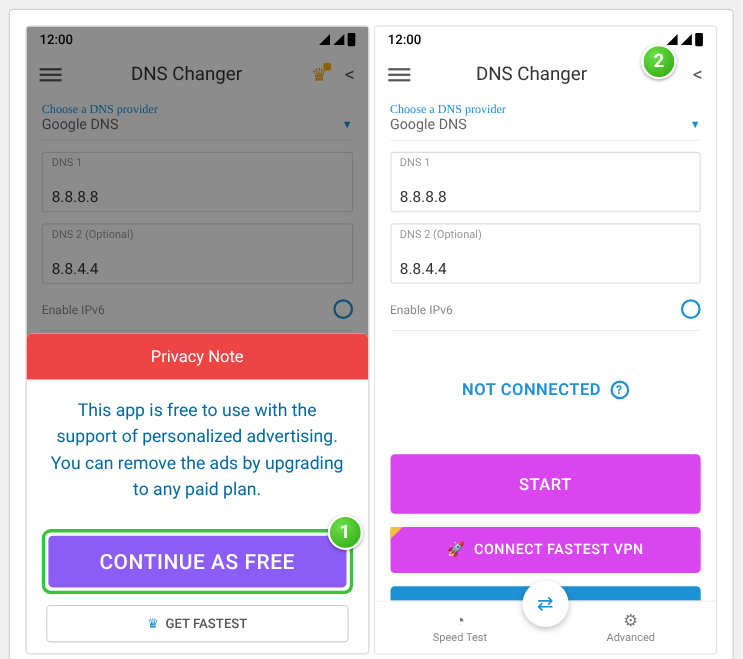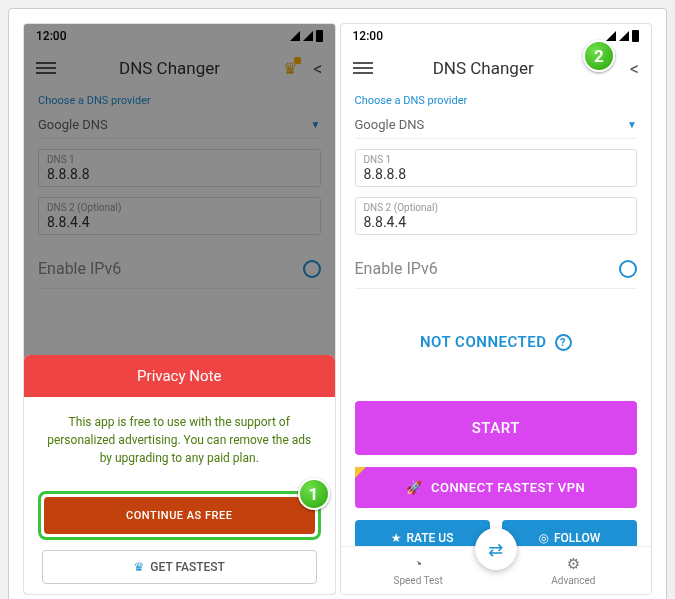--- a/index.html
+++ b/index.html
@@ -17,40 +17,40 @@
   .header { height: 40px; display: flex; align-items: center; padding: 0 12px; }
   .menu-icon { width: 20px; display: flex; flex-direction: column; gap: 3px; }
   .menu-icon span { height: 2px; background: #555; }
   .title { flex: 1; text-align: center; font-size: 17px; color: #333; font-weight: 400; }
   .crown { color: #f0a500; font-size: 16px; position: relative; }
   .crown .dot { position: absolute; top: -2px; right: -4px; width: 7px; height: 7px; background: #ffb400; border-radius: 2px; }
   .share { color: #555; font-size: 18px; margin-left: 16px; }
   
   
   .content { padding: 6px 14px; }
-  .provider-label { font-size: 11px; color: #1e90d4; margin-bottom: 10px; }
+  .provider-label { font-size: 11px; color: #1e90d4; margin-bottom: 0; font-family: Liberation Serif, serif; }
   .provider-row { display: flex; justify-content: space-between; align-items: center; font-size: 13px; color: #666; padding-bottom: 6px; border-bottom: 1px solid #eee; }
   .caret { color: #1e90d4; font-size: 10px; }
   
   .field { border: 1px solid #ddd; border-radius: 3px; padding: 4px 8px; margin-top: 10px; position: relative; }
   .field-label { font-size: 10px; color: #999; }
-  .field-value { font-size: 14px; color: #333; margin-top: 1px; }
-  
-  .ipv6-row { display: flex; justify-content: space-between; align-items: center; margin-top: 22px; font-size: 16px; color: #888; padding: 2px 0 10px; border-bottom: 1px solid #eee; }
+  .field-value { font-size: 14px; color: #333; margin-top: 18px; }
+  
+  .ipv6-row { display: flex; justify-content: space-between; align-items: center; margin-top: 12px; font-size: 11px; color: #888; padding: 2px 0 10px; border-bottom: 1px solid #eee; }
   .radio { width: 18px; height: 18px; border: 2px solid #1e90d4; border-radius: 50%; }
   
   
   .dimmer { position: absolute; inset: 0; background: rgba(0,0,0,0.45); pointer-events: none; }
   
   
   .sheet { position: absolute; bottom: 0; left: 0; right: 0; background: #fff; border-radius: 6px 6px 0 0; overflow: hidden; }
   .sheet-head { background: #ef4444; color: #fff; text-align: center; padding: 12px; font-size: 15px; }
-  .sheet-body { padding: 16px 20px 12px; text-align: center; font-size: 12px; color: #4d7c0f; line-height: 1.5; }
+  .sheet-body { padding: 16px 20px 12px; text-align: center; font-size: 16px; color: #0369a1; line-height: 1.5; }
   .sheet-body p { margin-bottom: 12px; }
-  .btn-primary { background: #c2410c; color: #fff; text-align: center; padding: 12px; font-size: 11px; font-weight: 500; letter-spacing: 0.5px; border-radius: 4px; margin: 0 18px 10px; position: relative; }
+  .btn-primary { background: #8b5cf6; color: #fff; text-align: center; padding: 12px; font-size: 19px; font-weight: 500; letter-spacing: 0.5px; border-radius: 4px; margin: 0 18px 10px; position: relative; }
   .btn-outline-highlight { border: 3px solid #3ac43a; border-radius: 8px; padding: 3px; margin: 0 14px 10px; position: relative; }
   .btn-outline-highlight .btn-primary { margin: 0; }
   .btn-secondary { border: 1px solid #ccc; color: #555; text-align: center; padding: 9px; font-size: 12px; font-weight: 500; border-radius: 4px; margin: 0 18px 10px; display: flex; align-items: center; justify-content: center; gap: 6px; }
   .sheet-links { text-align: center; font-size: 11px; color: #444; padding-bottom: 10px; }
   .sheet-links span { text-decoration: underline; margin: 0 4px; }
   
   
   .not-connected { text-align: center; color: #1e90d4; font-size: 15px; font-weight: 600; letter-spacing: 0.5px; margin: 44px 0 44px; display: flex; justify-content: center; align-items: center; gap: 8px; }
   .q-circle { width: 17px; height: 17px; border: 2px solid #1e90d4; border-radius: 50%; display: flex; align-items: center; justify-content: center; font-size: 11px; font-weight: 700; }
   

